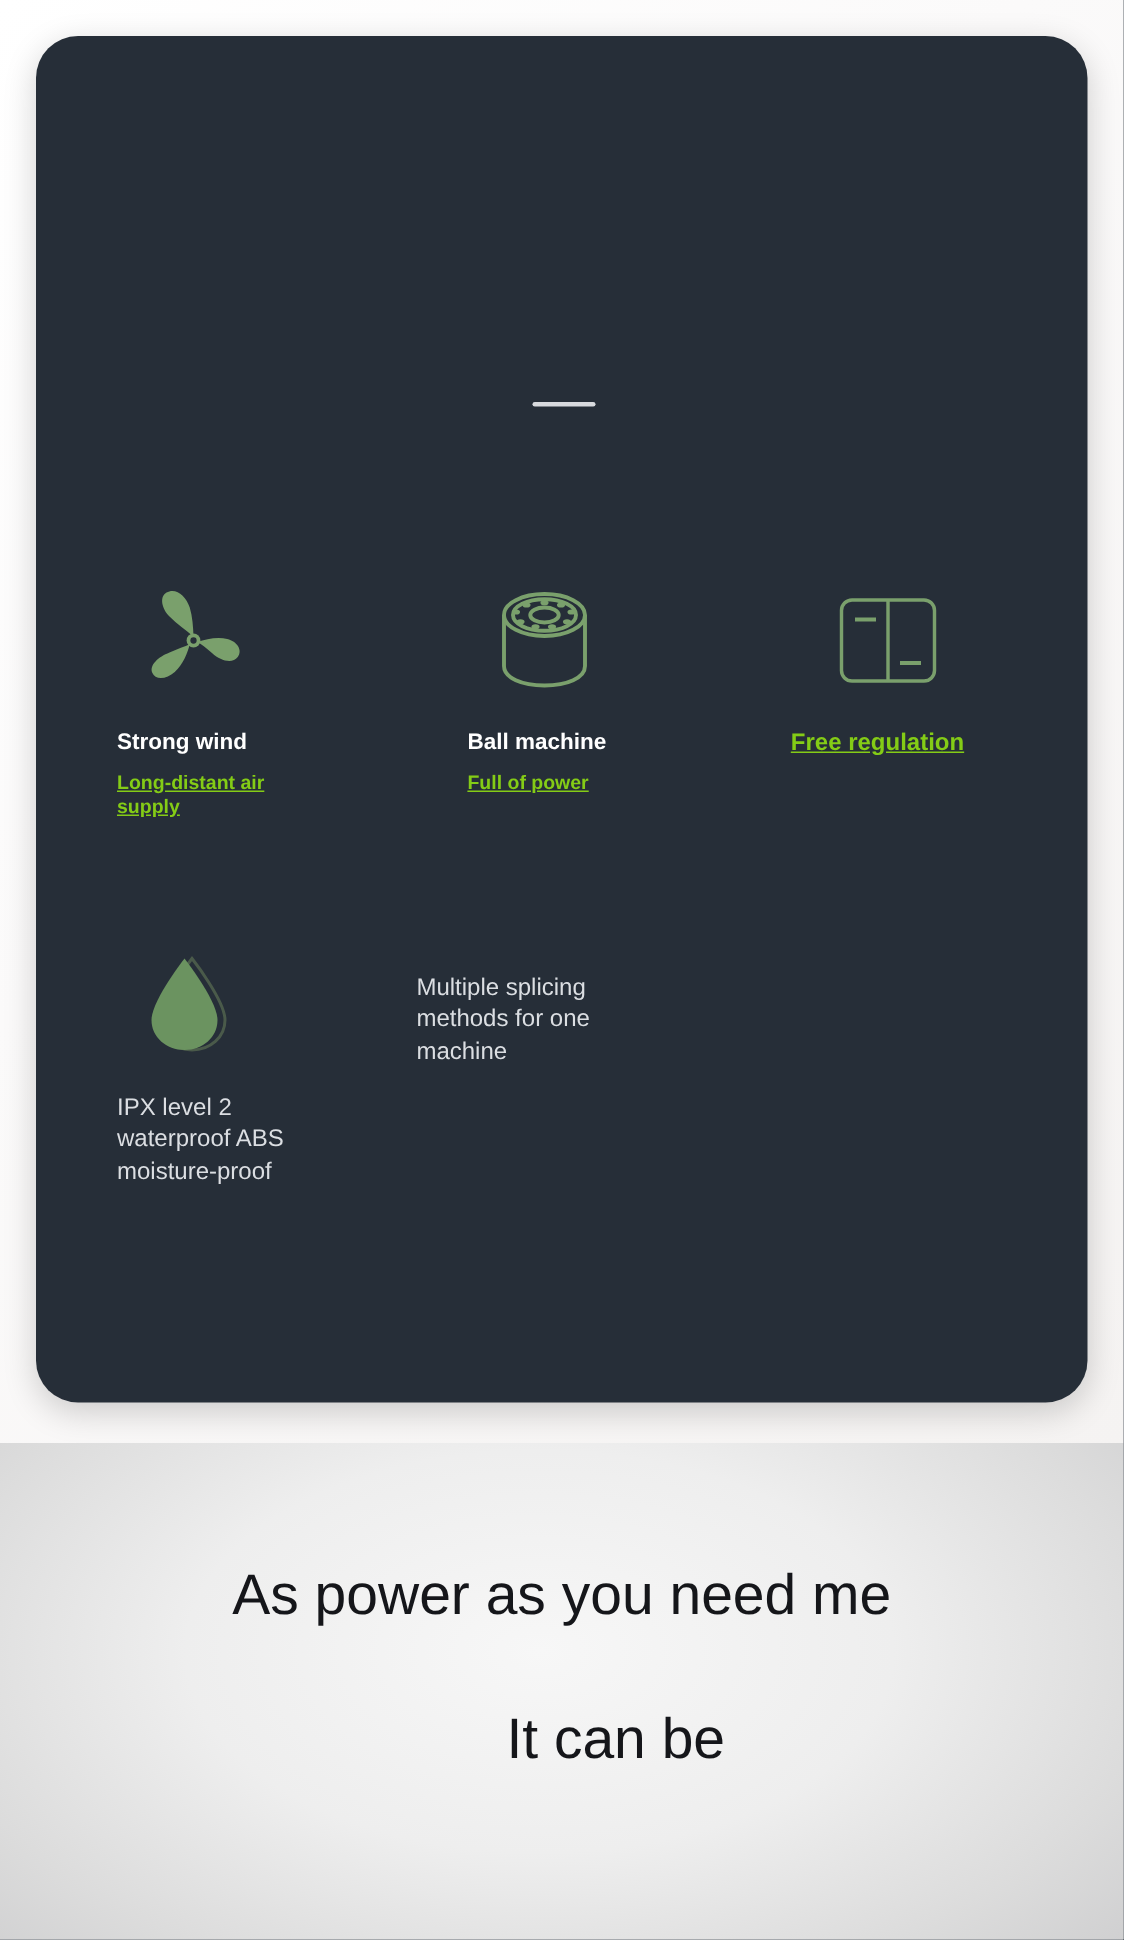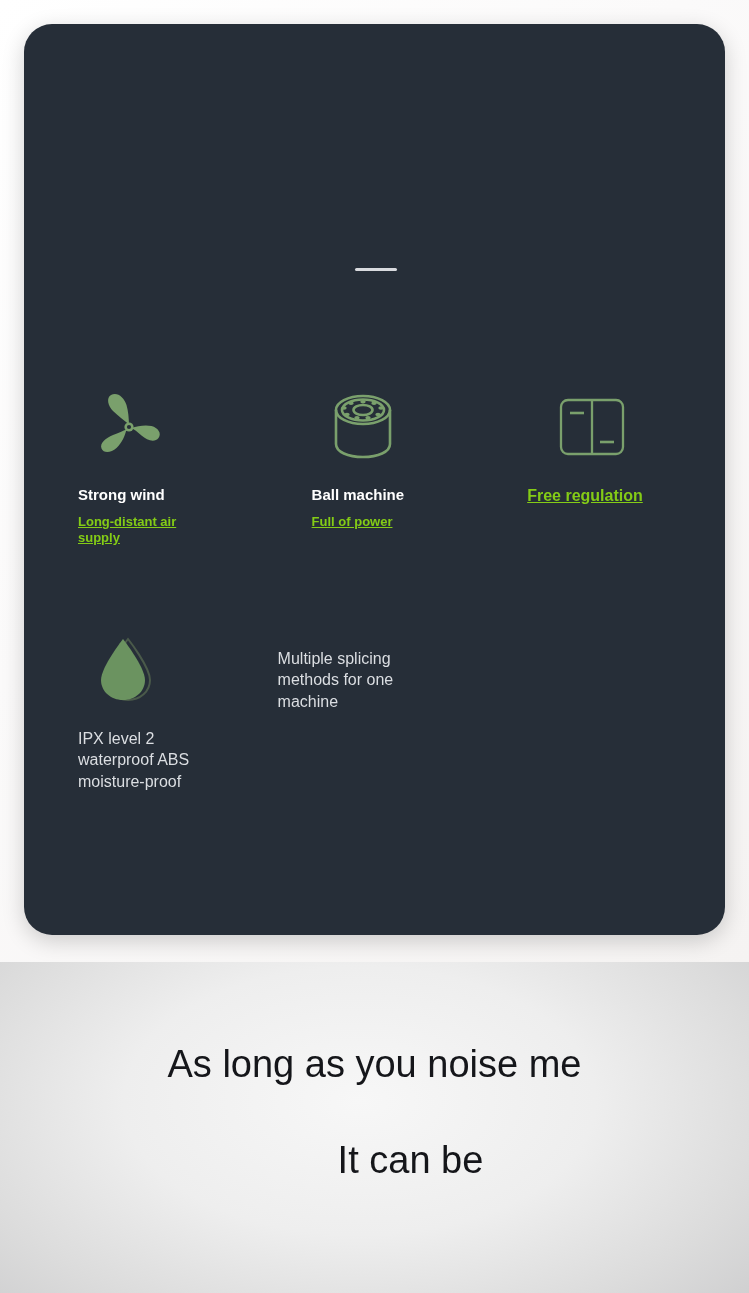--- a/index.html
+++ b/index.html
@@ -278,17 +278,17 @@
           <p class="feat-para">Multiple splicing methods for one machine</p>
         </div>
       </div>
     </div>
 
   </div>
 </div>
 
 <div class="page-bottom"></div>
 
-<div class="tagline tagline-1">As long as you noise me</div>
+<div class="tagline tagline-1">As power as you need me</div>
 
 <div class="tagline tagline-2">It can be</div>
 
 <div class="tagline tagline-3">—-</div>
 
 </body></html>

